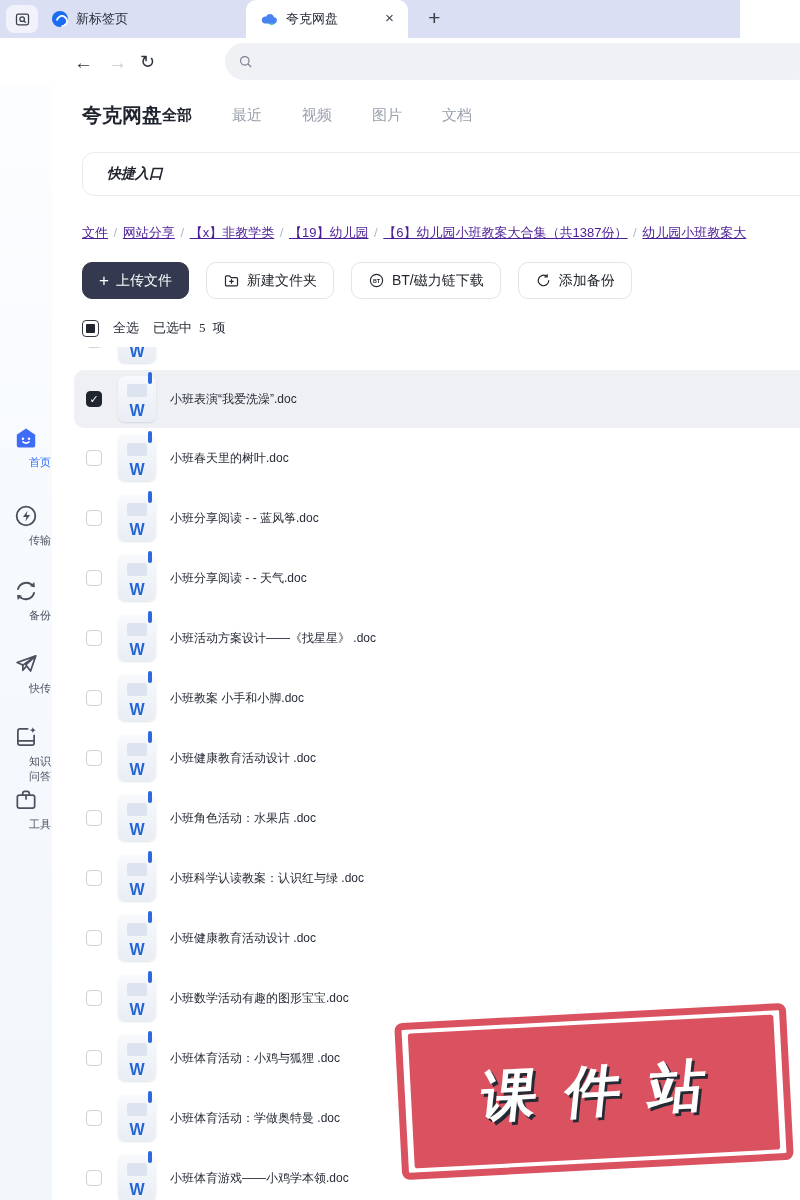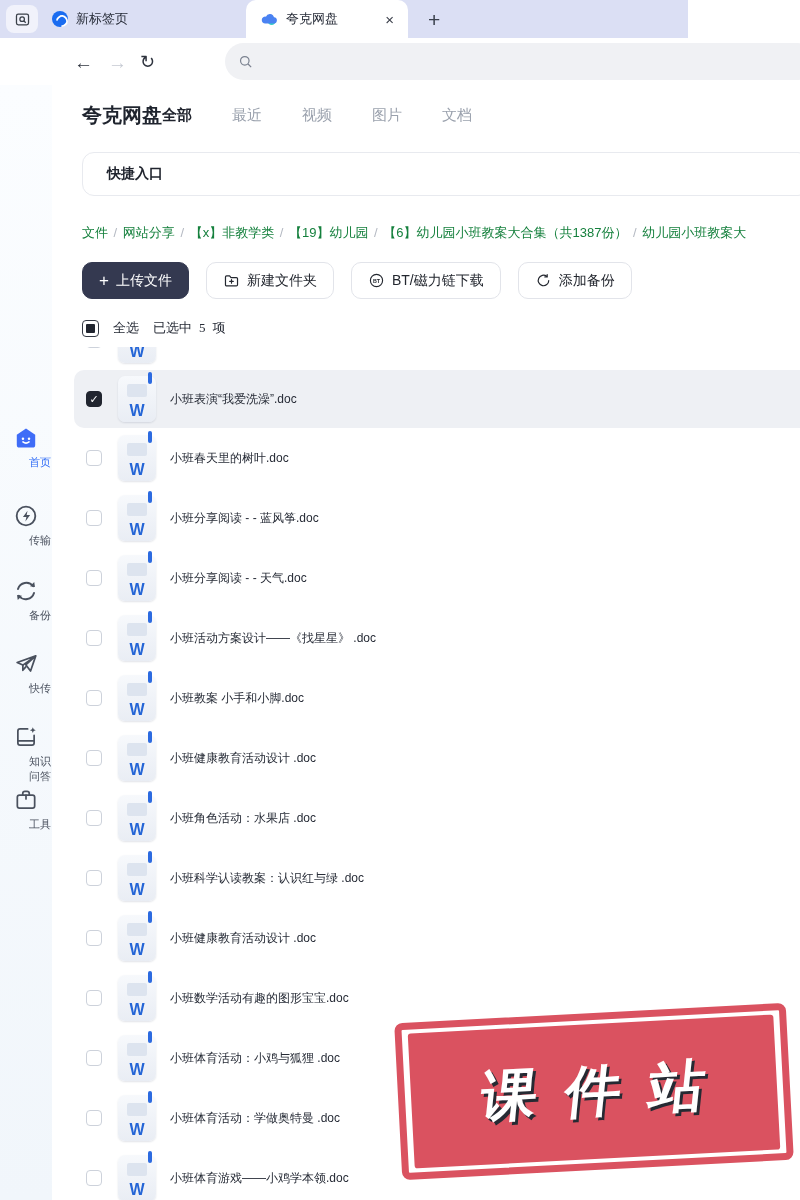--- a/index.html
+++ b/index.html
@@ -1,21 +1,21 @@
 <!DOCTYPE html>
 <html><head>
 <meta charset="utf-8">
 <style>
   html,body{margin:0;padding:0;width:800px;height:1200px;overflow:hidden;
     font-family:"Liberation Sans", sans-serif;background:#fff;position:relative;}
   *{box-sizing:border-box;}
 
   
-  .tabbar{position:absolute;top:0;left:0;width:688px;height:38px;background:#dbdff4;
-    display:flex;align-items:center;}
+  .tabbar{position:absolute;top:0;left:0;width:740px;height:38px;background:#dbdff4;
+    display:flex;align-items:center;font-family:Liberation Mono, monospace;}
   .tabsearch-btn{margin-left:6px;width:32px;height:28px;border-radius:8px;
     background:rgba(255,255,255,.6);display:flex;align-items:center;justify-content:center;flex:none;}
   .tab{display:flex;align-items:center;height:38px;padding:0 14px;gap:8px;font-size:13px;color:#272c38;}
   .tab.inactive{width:166px;}
   .tab.active{width:162px;background:#fff;border-radius:10px 10px 0 0;margin-left:42px;}
   .quark-logo{width:16px;height:16px;border-radius:50%;background:#1a6cf0;position:relative;flex:none;}
   .quark-logo::after{content:"";position:absolute;top:4px;left:4px;width:8px;height:8px;border-radius:50%;
     border:2px solid #fff;border-left-color:transparent;transform:rotate(-40deg);}
   .tab-close{margin-left:auto;font-size:15px;color:#3a3f4a;line-height:1;}
   .newtab-btn{margin-left:20px;font-size:21px;color:#3a404c;line-height:1;}
@@ -40,25 +40,25 @@
   
   .main{position:absolute;top:85px;left:52px;right:0;bottom:0;background:#fff;}
   .page-head{position:absolute;top:18px;left:30px;display:flex;align-items:flex-end;}
   .page-title{font-size:20px;font-weight:bold;color:#1f242e;line-height:1.2;}
   .page-tabs{display:flex;gap:40px;padding-bottom:2px;}
   .ptab{font-size:15px;color:#9aa1ad;}
   .ptab.active{color:#20242e;font-weight:bold;}
 
   .quick-card{position:absolute;top:67px;left:30px;right:-10px;height:44px;
     border:1px solid #e8eaef;border-radius:12px;display:flex;align-items:center;padding-left:24px;}
-  .quick-label{font-size:14px;font-weight:bold;color:#20242e;}
+  .quick-label{font-size:14px;font-weight:bold;color:#20242e;font-style:italic;}
 
   .breadcrumb{position:absolute;top:139px;left:30px;right:0;font-size:13px;color:#8a909c;
     white-space:nowrap;overflow:hidden;}
-  .bc-item{color:#15803d;}
+  .bc-item{color:#4c1d95;text-decoration:underline;}
   .bc-sep{color:#b4b9c2;padding:0 2px;}
 
   .actions{position:absolute;top:177px;left:30px;display:flex;gap:17px;}
   .btn{height:37px;display:flex;align-items:center;gap:7px;padding:0 16px;border-radius:10px;
     font-size:14px;background:#fff;border:1px solid #e2e4ea;color:#23272f;}
   .btn.primary{background:#343950;border-color:#343950;color:#fff;}
   .btn .plus-glyph{font-size:17px;line-height:1;}
 
   .select-row{position:absolute;top:234px;left:30px;display:flex;align-items:center;font-size:13px;color:#262b36;font-family:Liberation Serif, serif;}
   .cb-master{width:17px;height:17px;border:1.5px solid #343944;border-radius:4px;background:#fff;

